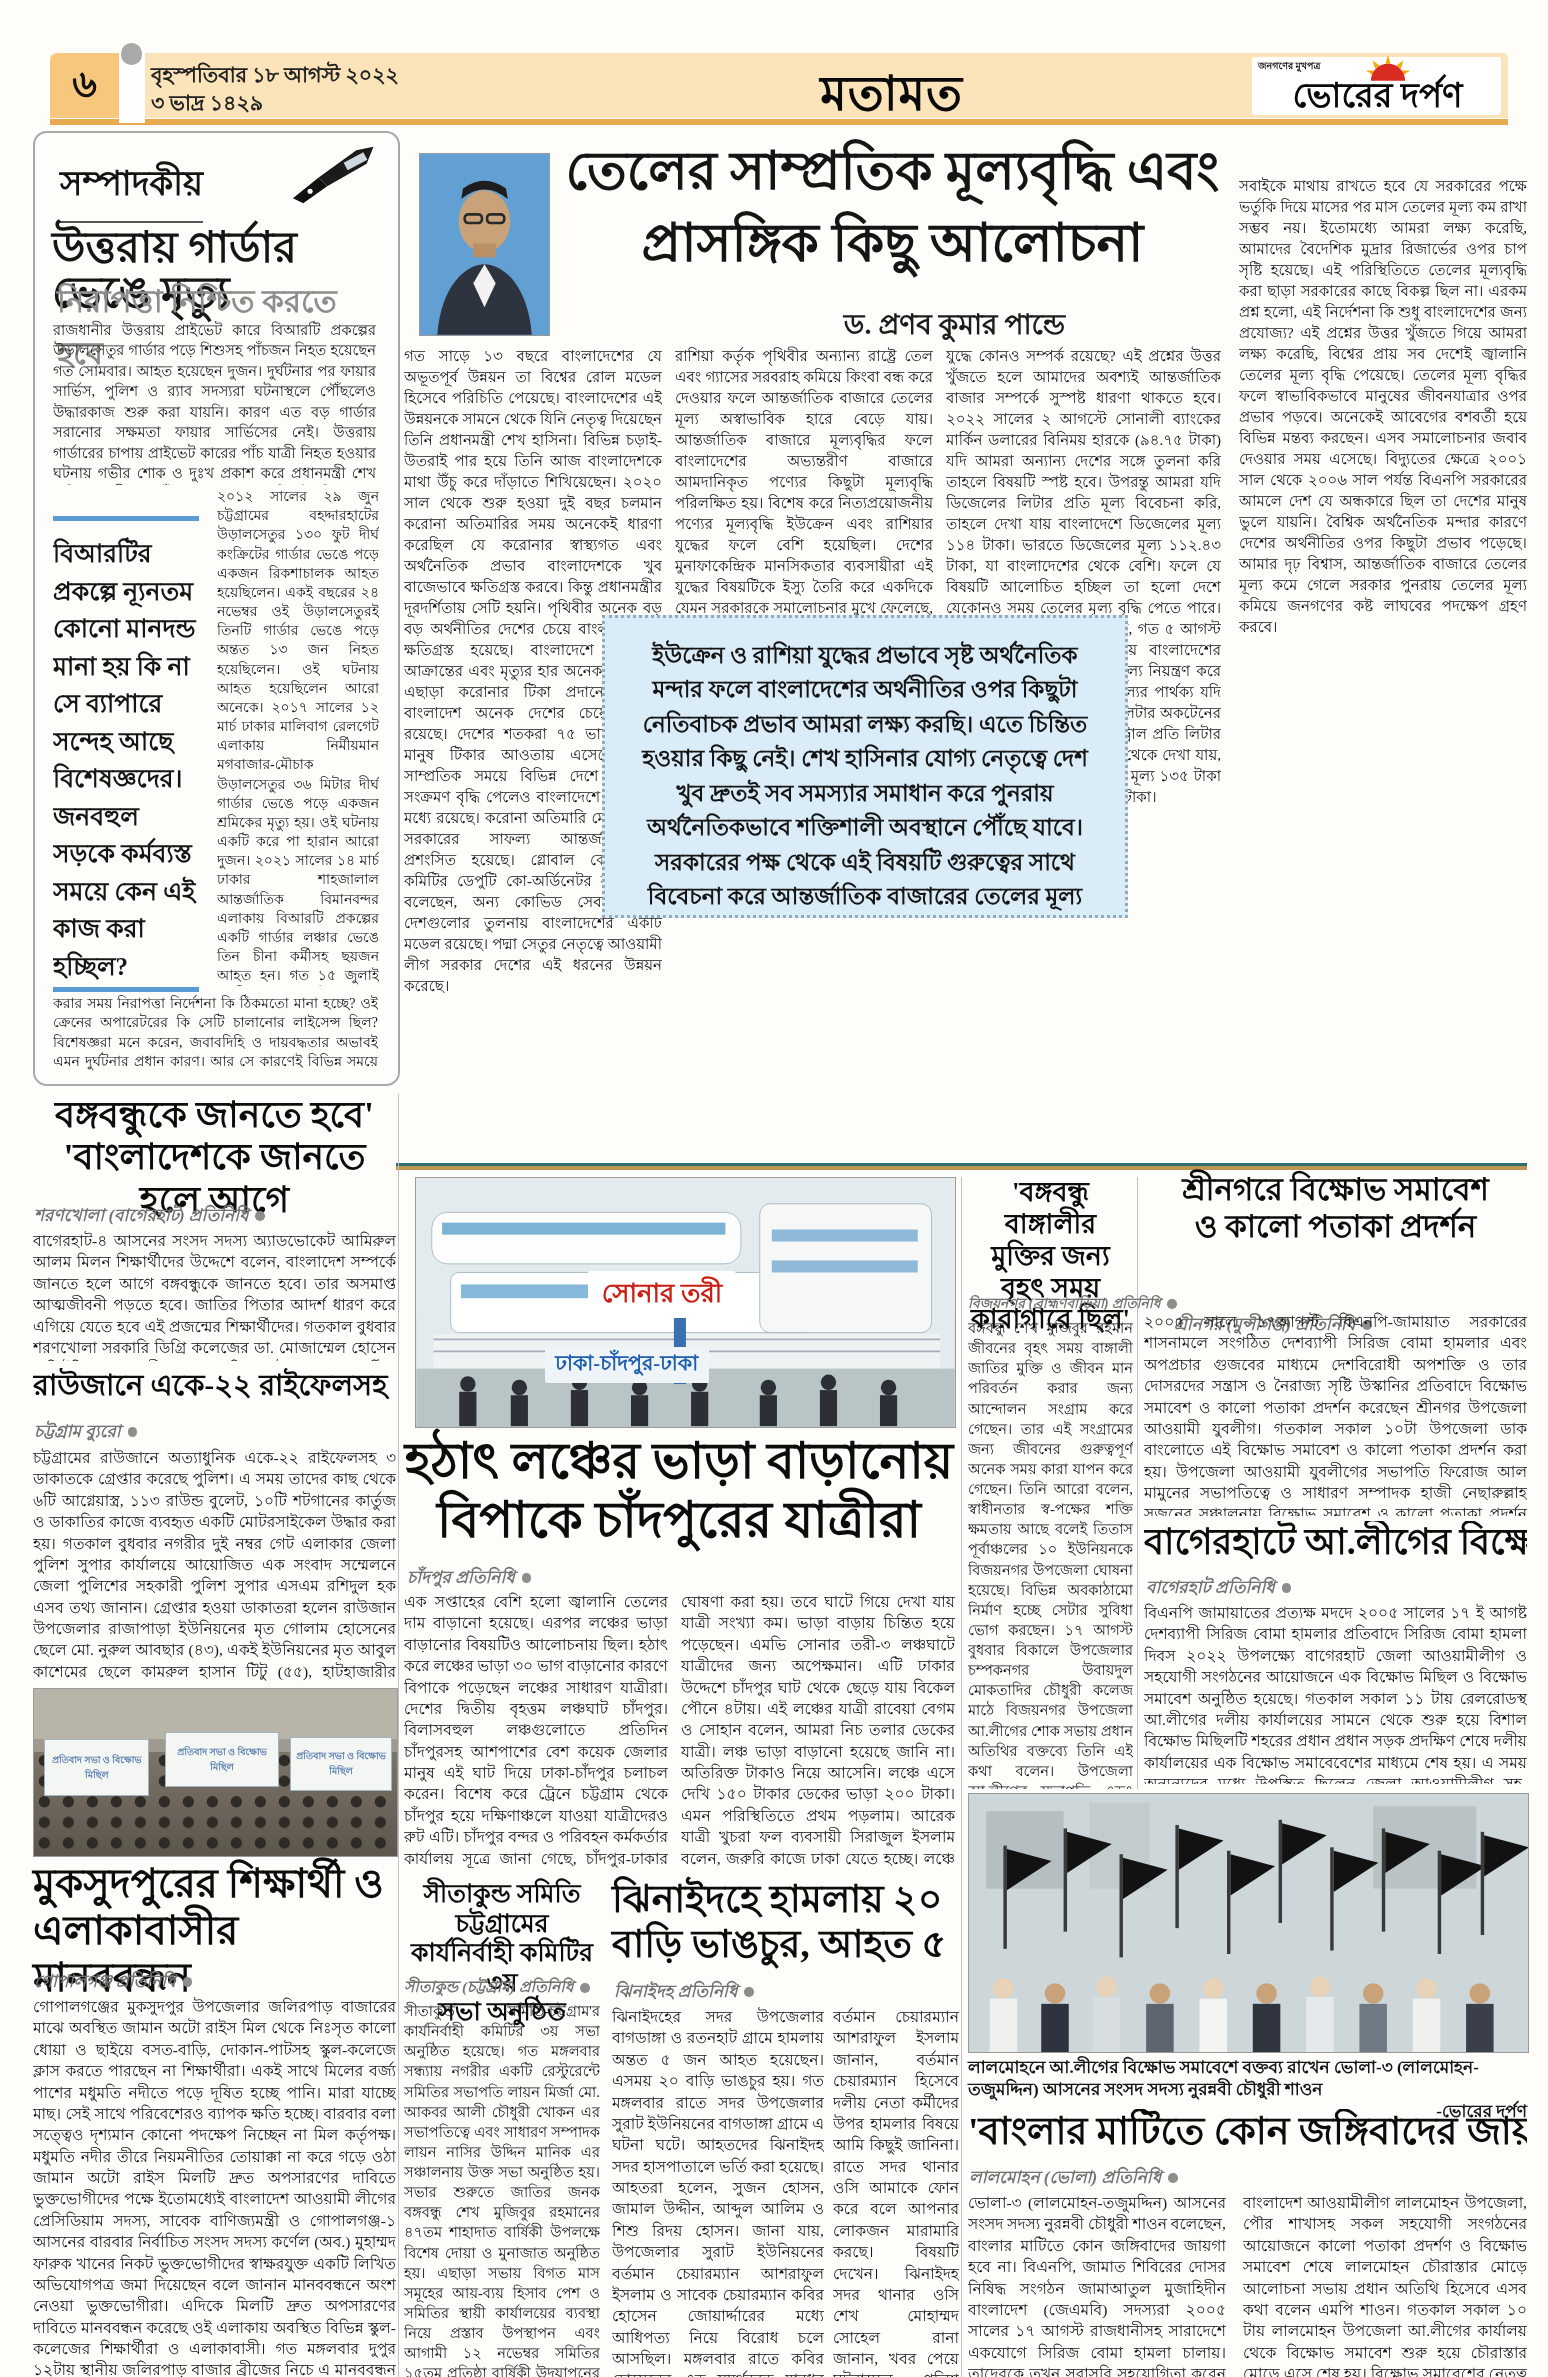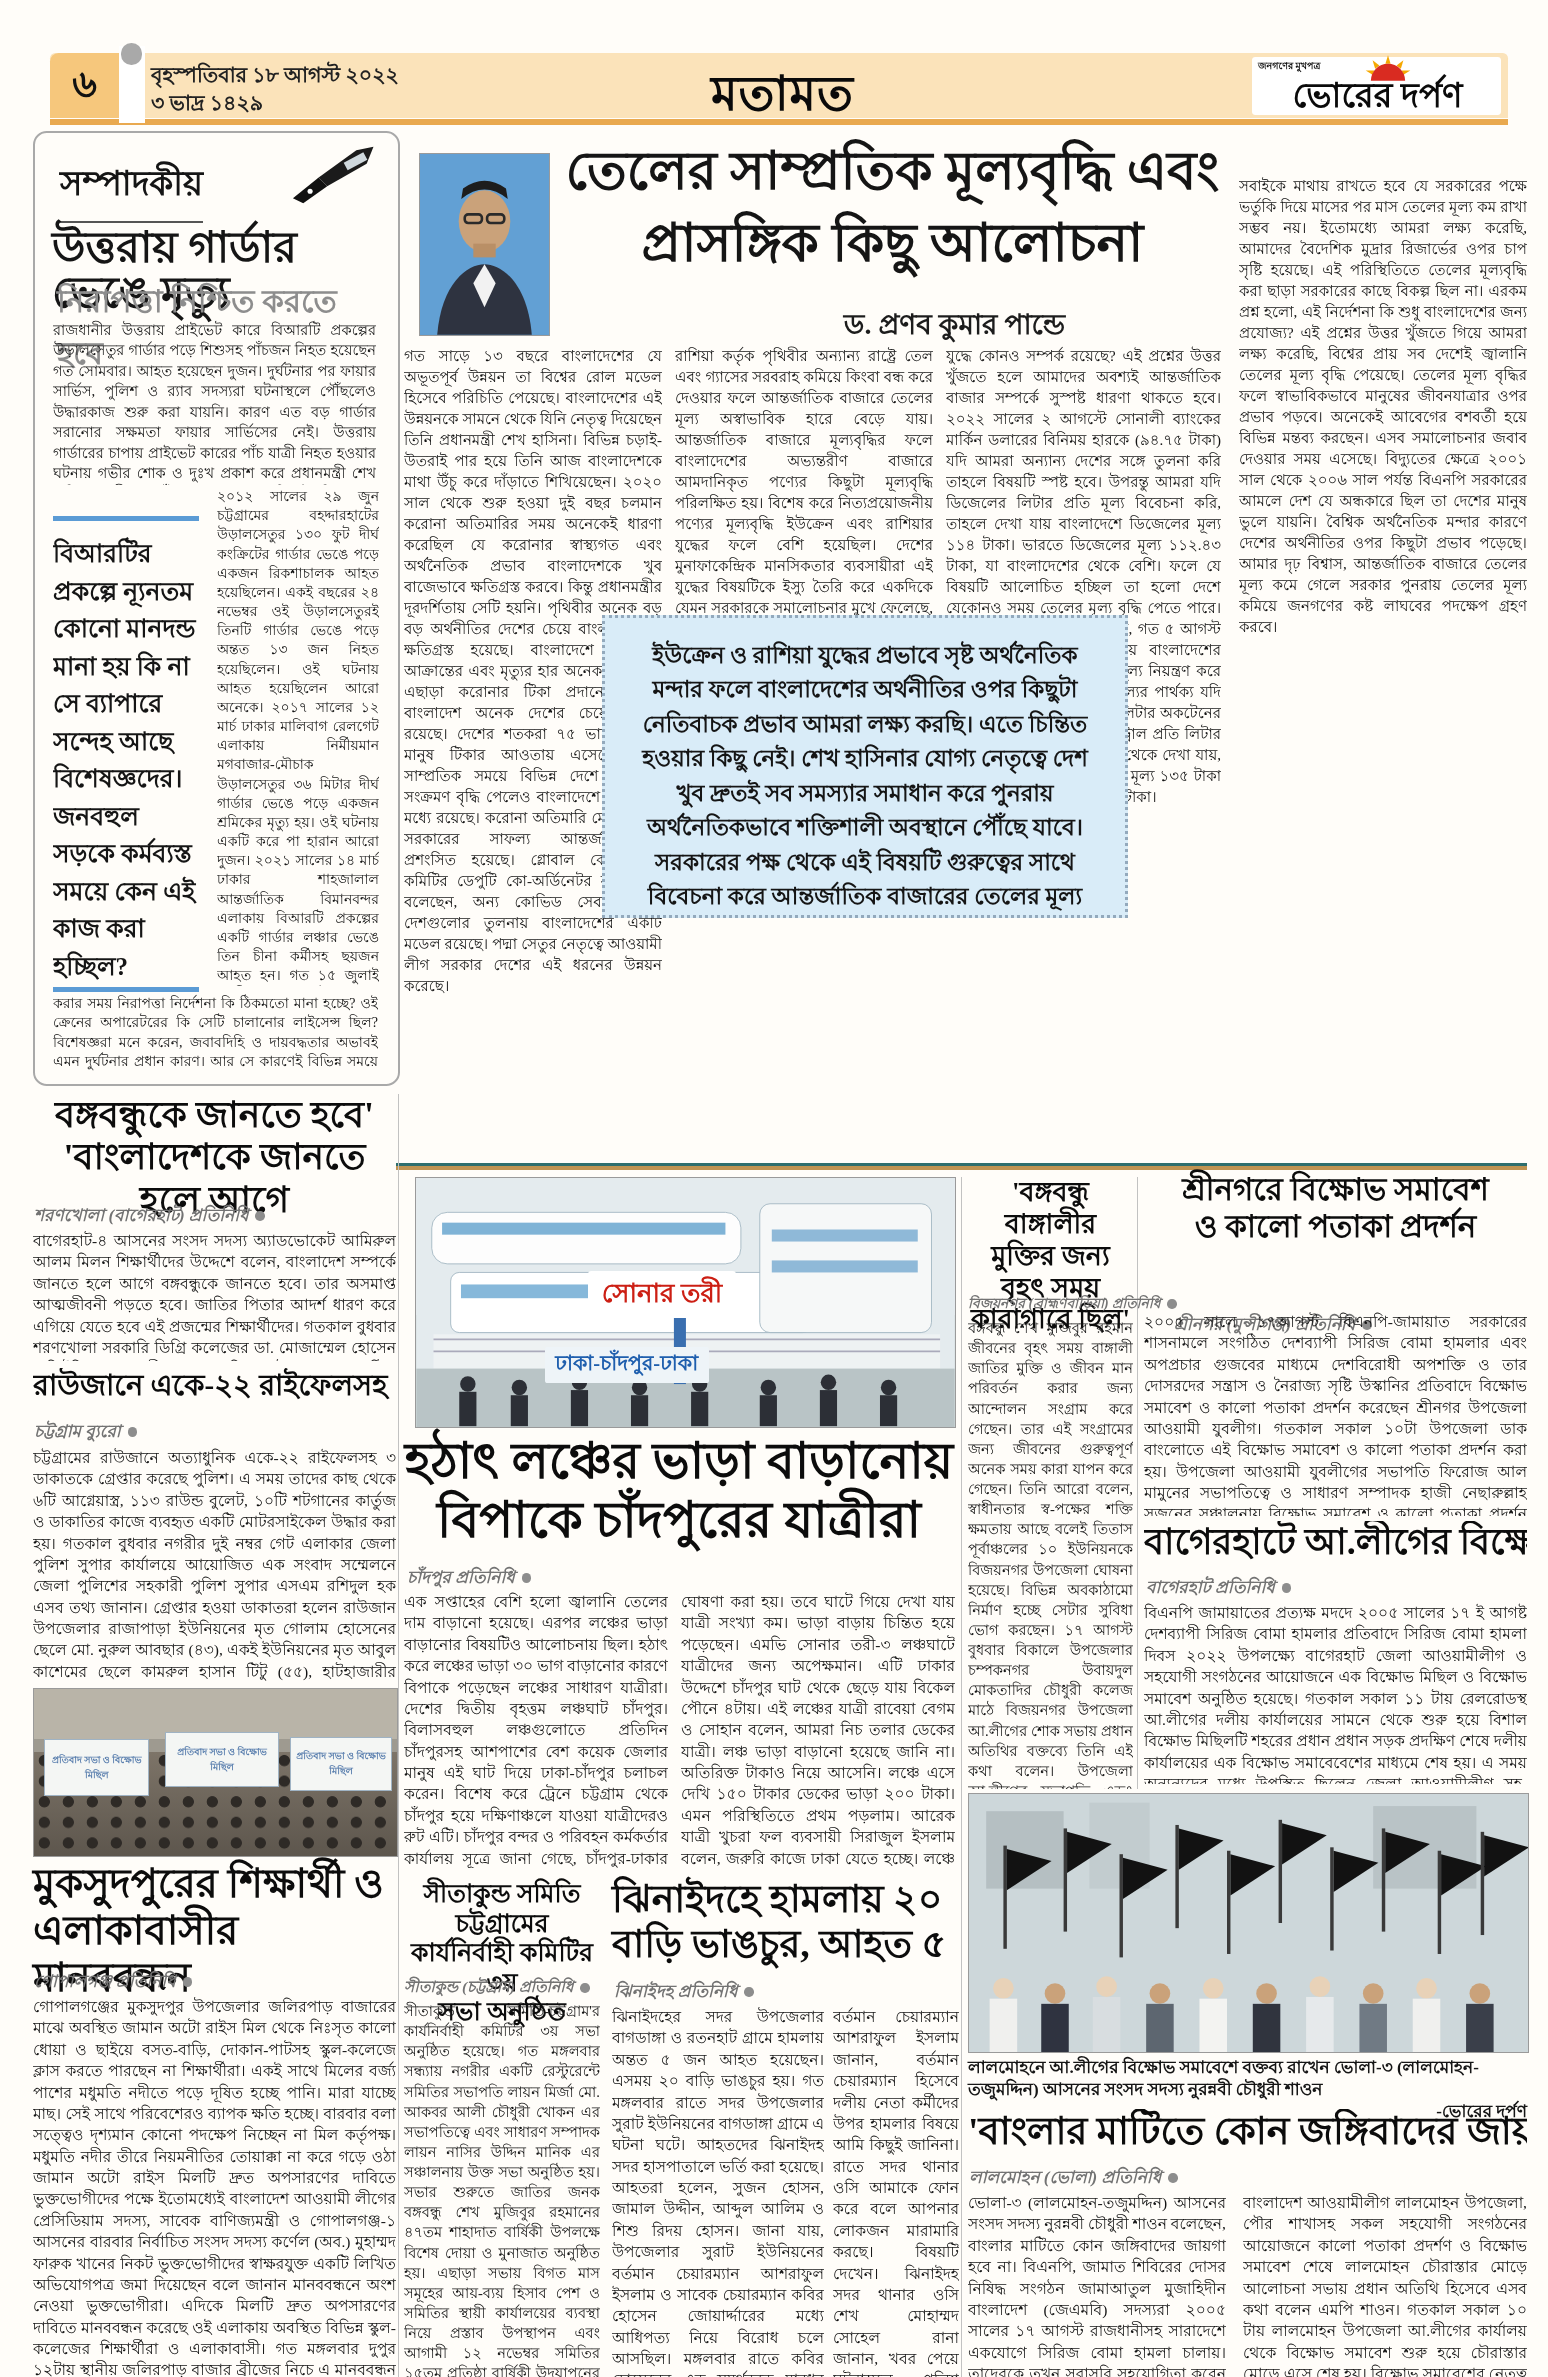--- a/index.html
+++ b/index.html
@@ -7,21 +7,21 @@
           font-family:"Liberation Serif","DejaVu Serif",serif;color:#151515;}
   .abs{position:absolute;}
   
   .band{left:50px;top:53px;width:1458px;height:65px;background:#fbe3ba;border-radius:5.2px 5.2px 0 0;}
   .band-underline{left:50px;top:119px;width:1458px;height:6px;background:#e9a94f;}
   .pageno-box{left:50px;top:53px;width:69px;height:65px;background:#f6c77c;border-radius:8.6px 0 0 0;
               display:flex;align-items:center;justify-content:center;font-size:38px;font-weight:900;color:#111;}
   .scroll-strip{left:119px;top:46px;width:26px;height:77px;background:#ffffff;}
   .scroll-thumb{left:121px;top:43px;width:20.6px;height:22.4px;background:#a9a9a9;border-radius:10.3px;}
   .dateline{left:151px;top:62px;width:284px;font-size:20.6px;line-height:1.35;color:#222;font-weight:600;}
-  .section-title{left:602px;top:57px;width:361px;text-align:center;font-size:48px;font-weight:900;color:#0a0a0a;letter-spacing:0.9px;}
+  .section-title{left:602px;top:57px;width:361px;text-align:right;font-size:48px;font-weight:900;color:#0a0a0a;letter-spacing:0.9px;}
   .logo-box{left:1252px;top:57px;width:249px;height:58px;background:#ffffff;border-radius:3.4px;overflow:hidden;}
   .logo-tagline{left:1258px;top:59px;font-size:9.5px;font-weight:700;color:#111;}
   .logo-title{left:1256px;top:69px;width:243px;text-align:center;font-size:34px;font-weight:900;color:#0a0a0a;}
   .sun{left:1364px;top:55px;width:48px;height:26px;}
   
   .edit-box{left:33px;top:131px;width:363px;height:951px;border:2.6px solid #a9a9a9;border-radius:13.8px;background:#fffdf9;}
   .edit-kicker{left:60px;top:157px;font-size:34px;font-weight:900;border-bottom:2.6px solid #555;padding-bottom:6.9px;}
   .pen-icon{left:284px;top:145px;width:95px;height:60px;}
   .edit-headline{left:52px;top:225px;width:327px;font-size:43px;font-weight:900;line-height:1.05;}
   .edit-subhead{left:57px;top:277px;width:318px;font-size:31px;font-weight:700;color:#8d8d8d;}

